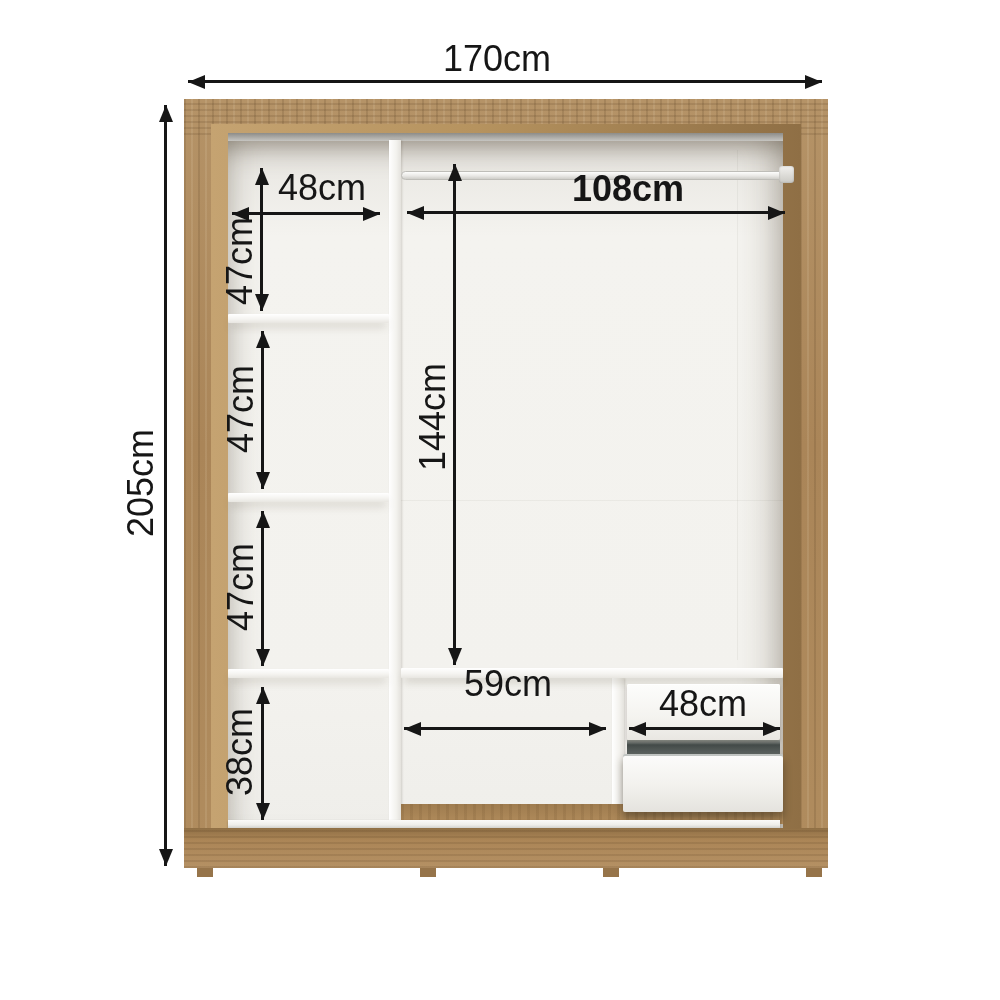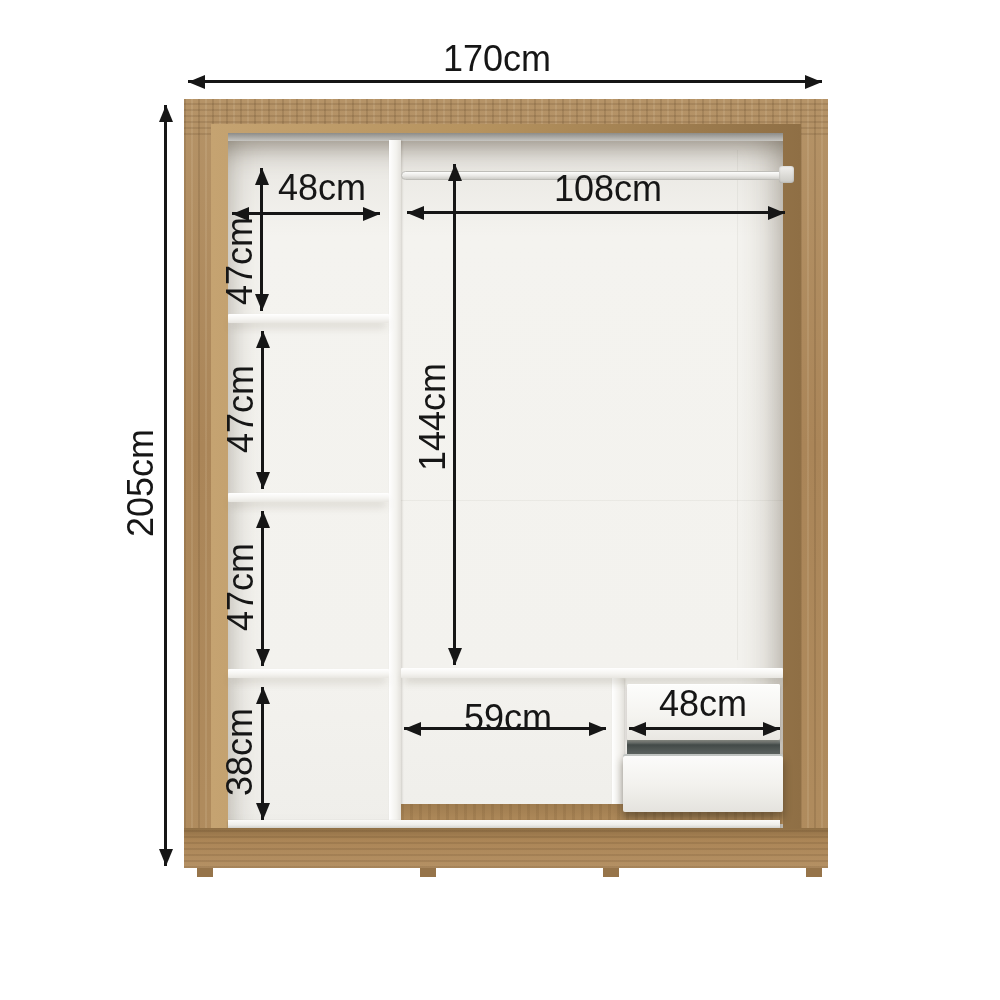--- a/index.html
+++ b/index.html
@@ -114,19 +114,19 @@
   <div class="dim-h" style="left:404px;top:727px;width:202px;"></div>
   <div class="dim-h" style="left:629px;top:727px;width:151px;"></div>
 
   <div class="dim-label" style="left:497px;top:59px;">170cm</div>
   <div class="dim-label rot" style="left:141px;top:483px;">205cm</div>
   <div class="dim-label" style="left:322px;top:188px;">48cm</div>
   <div class="dim-label rot" style="left:240px;top:261px;">47cm</div>
   <div class="dim-label rot" style="left:241px;top:409px;">47cm</div>
   <div class="dim-label rot" style="left:241px;top:587px;">47cm</div>
   <div class="dim-label rot" style="left:240px;top:752px;">38cm</div>
-  <div class="dim-label" style="left:608px;top:189px;">108cm</div>
+  <div class="dim-label" style="left:628px;top:189px;font-weight:bold;">108cm</div>
   <div class="dim-label rot" style="left:433px;top:417px;">144cm</div>
-  <div class="dim-label" style="left:508px;top:718px;">59cm</div>
+  <div class="dim-label" style="left:508px;top:684px;">59cm</div>
   <div class="dim-label" style="left:703px;top:704px;">48cm</div>
 
 
 </div>
 
 </body></html>

